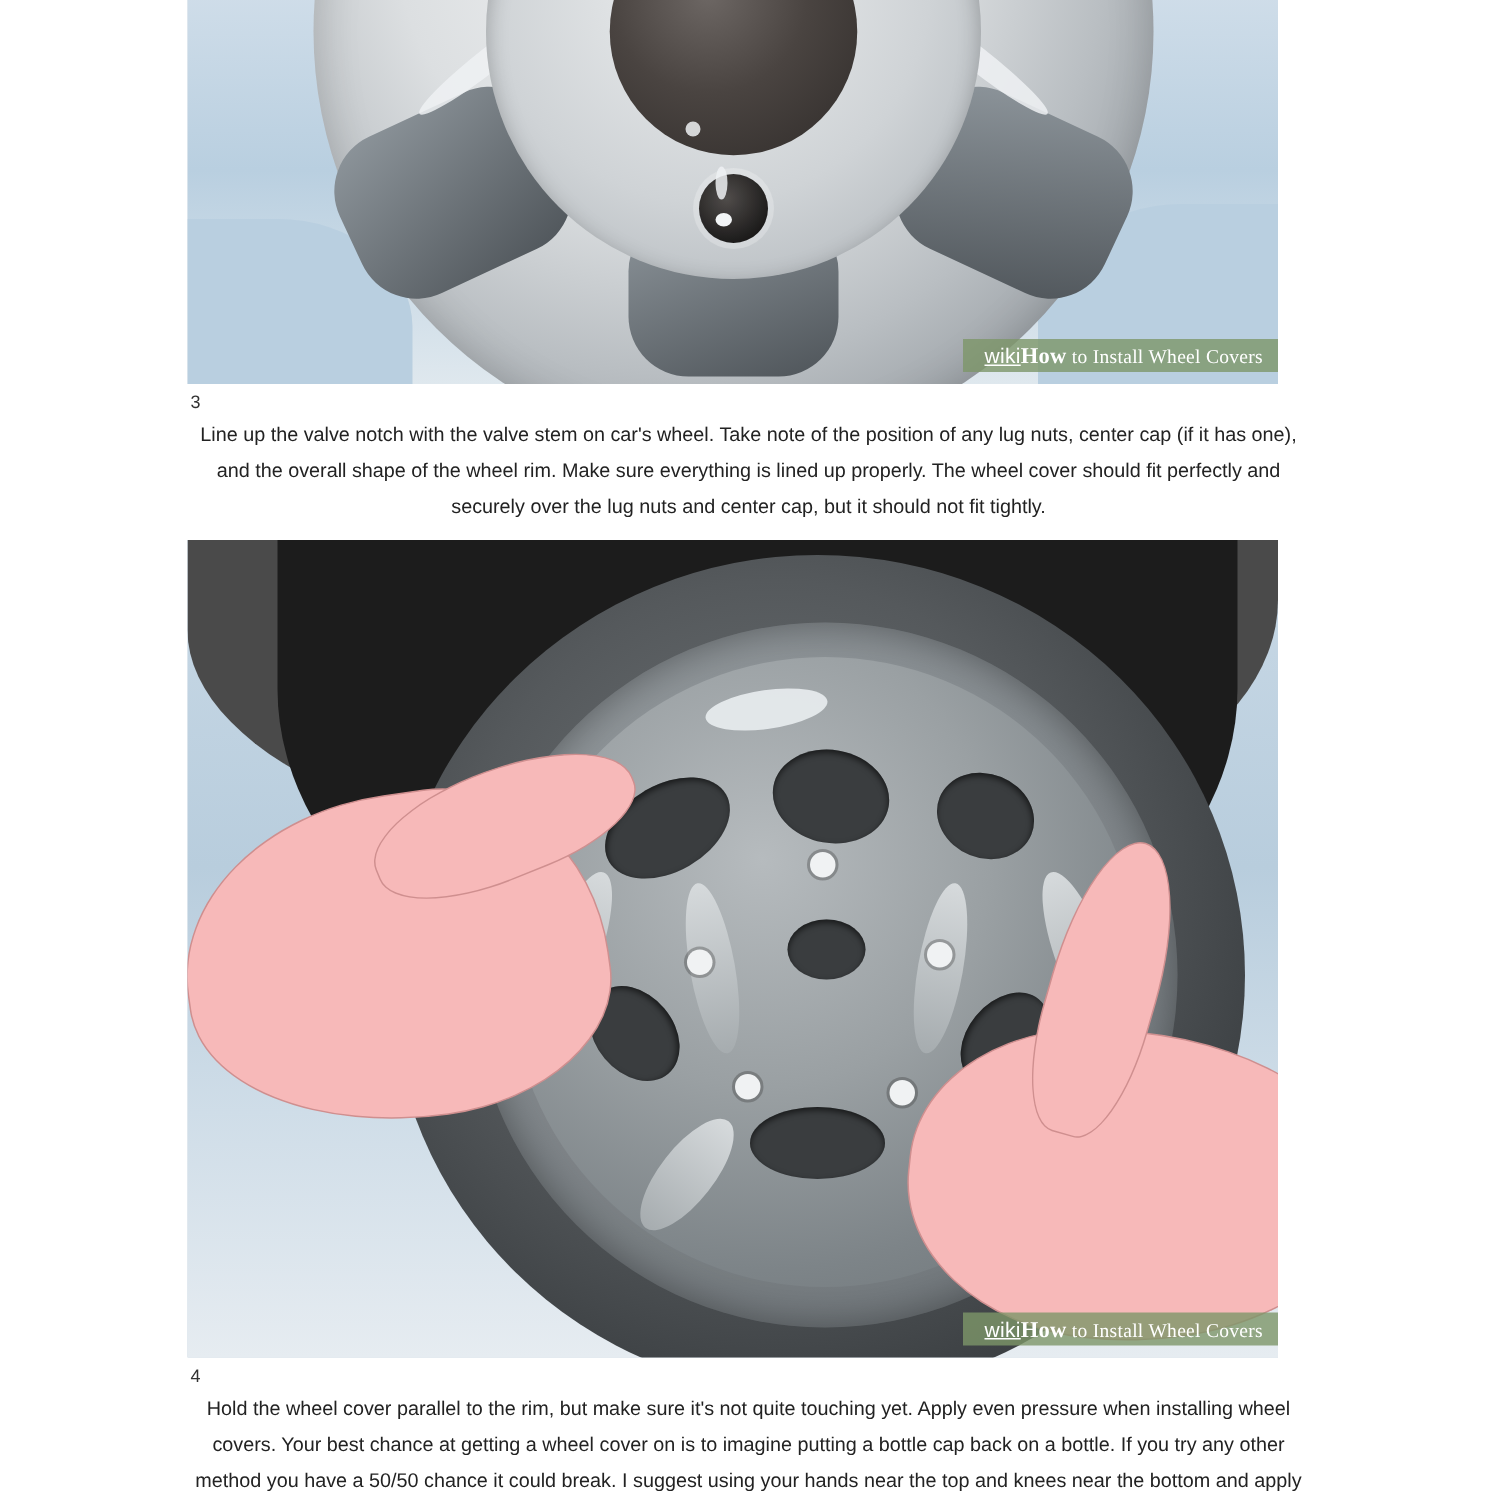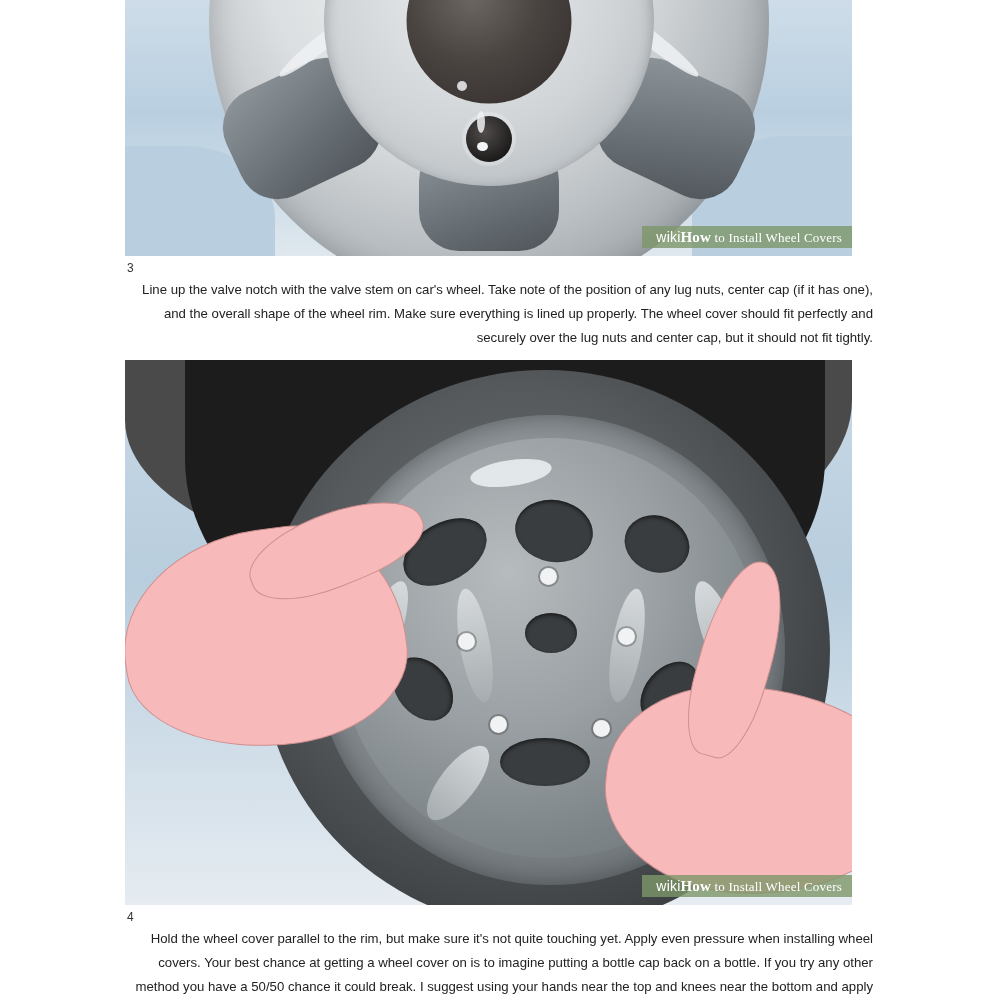--- a/index.html
+++ b/index.html
@@ -51,21 +51,21 @@
     height: 22px;
     background: rgba(125,150,105,0.80);
     color: #ffffff;
     font-size: 13px;
     line-height: 22px;
     padding: 0 10px 0 14px;
     letter-spacing: .2px;
     white-space: nowrap;
     font-family: "Liberation Serif", serif;
   }
-  .watermark .wiki { font-family: "Liberation Sans", sans-serif; font-size: 14px; }
+  .watermark .wiki { font-family: "Liberation Sans", sans-serif; font-size: 14px; text-decoration: underline; }
   .watermark .how {
     font-weight: bold;
     font-size: 15px;
     color: #ffffff;
   }
 
   
   .f1-hub {
     position: absolute;
     left: 50%;
@@ -233,21 +233,21 @@
   .step-num {
     font-size: 12px;
     color: #333;
     margin: 5px 0 3px 2px;
     line-height: 14px;
   }
   .step-text {
     font-size: 13.2px;
     line-height: 24px;
     color: #222;
-    text-align: right;
+    text-align: center;
     margin: 0 0 10px 0;
     width: 748px;
   }
 </style>
 </head>
 <body>
 
 <div class="page">
   <div class="content">
 

